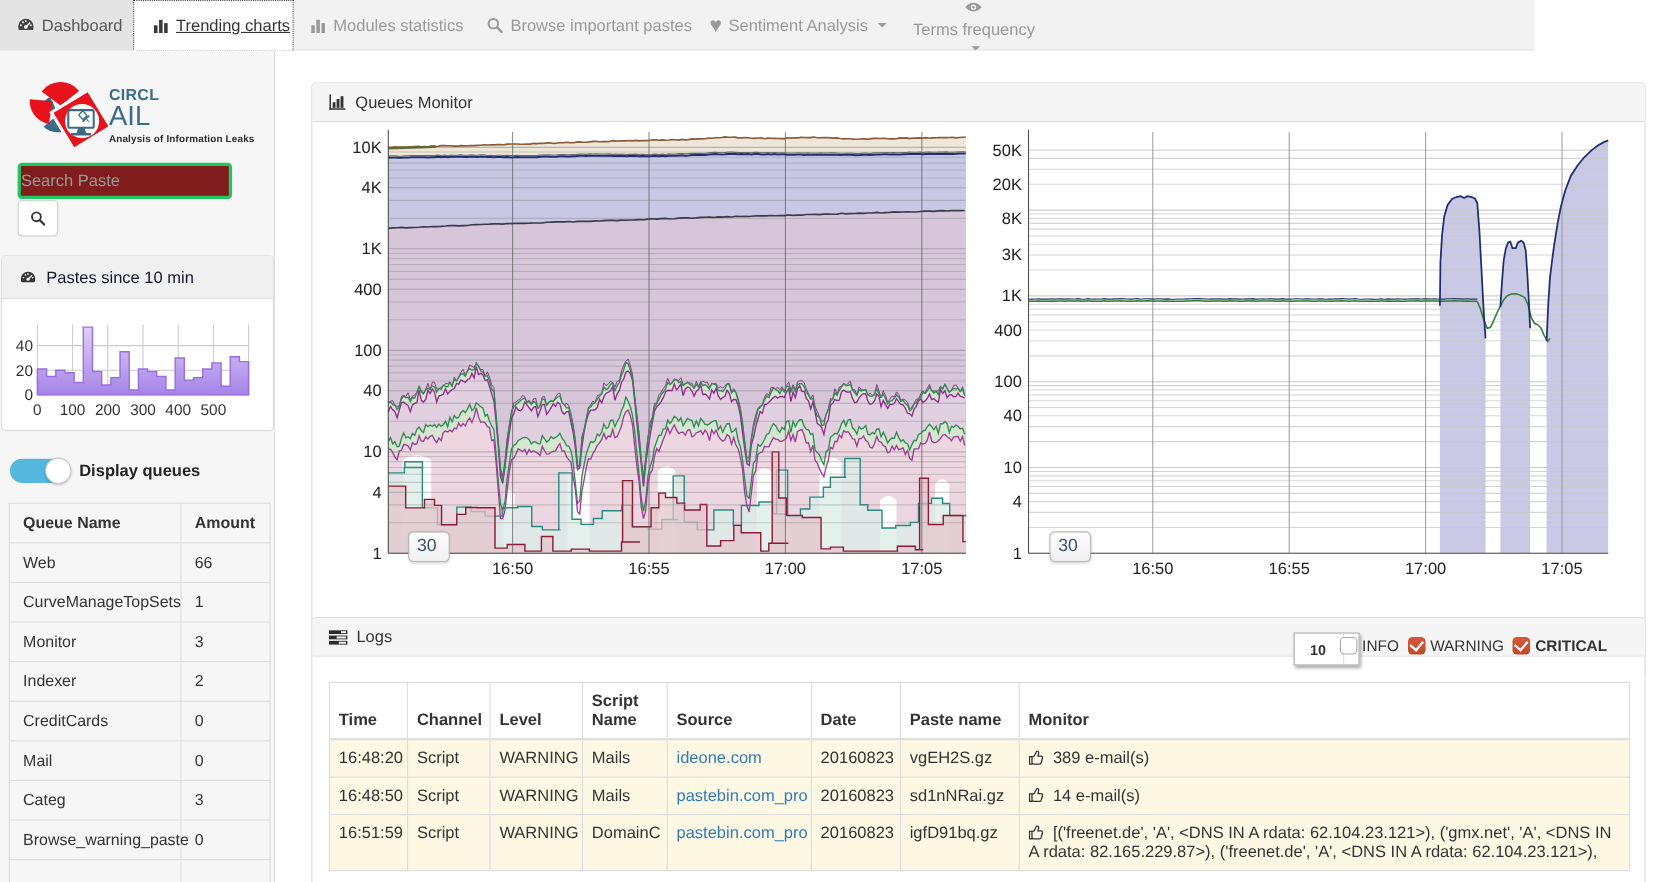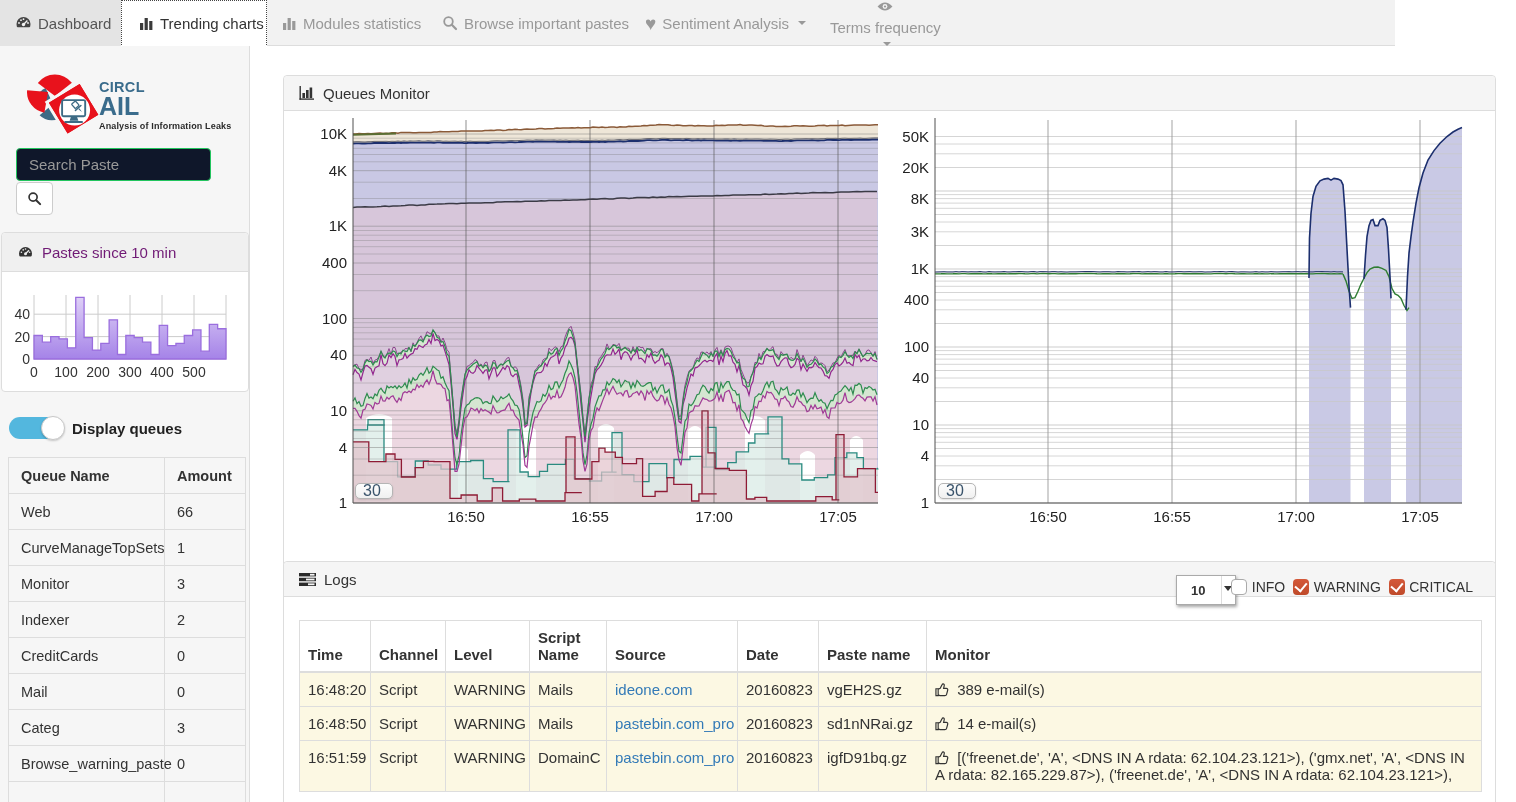--- a/index.html
+++ b/index.html
@@ -4,44 +4,44 @@
 <title>AIL - Trending charts</title>
 <style>
 * { box-sizing: border-box; margin: 0; padding: 0; }
 html,body { width:1516px; height:802px; overflow:hidden; background:#fff;
   font-family:"Liberation Sans", sans-serif; font-size:14px; color:#333; position:relative; }
 #navbar { position:absolute; left:0; top:0; width:1395px; height:46px; background:#f2f2f2;
   border-bottom:1px solid #ddd; }
 .navitem { position:absolute; top:0; height:46px; display:flex; align-items:center; gap:6px;
   font-size:15px; color:#999; white-space:nowrap; padding:0 15px; }
 #nav-dash { left:0; background:#e4e4e4; color:#555; }
-#nav-trend { left:121px; width:146px; background:#fff; border:1px dotted #444; color:#333; height:47px; padding:0 0 0 17px; }
+#nav-trend { left:121px; width:146px; background:#fff; border:1px dotted #444; color:#333; height:47px; padding:0 0 0 17px;text-decoration:underline; }
 #nav-mod { left:267px; }
 #nav-browse { left:427px; }
 #nav-sent { left:630px; }
 #nav-terms { left:815px;flex-direction:column; }
 .caret { display:inline-block; width:0; height:0; border-left:4px solid transparent;
   border-right:4px solid transparent; border-top:4px solid #999; margin-left:3px; }
 #sidebar { position:absolute; left:0; top:46px; width:250px; height:756px; background:#f6f6f6;
   border-right:1px solid #ddd; }
 #main { position:absolute; left:250px; top:46px; width:1266px; height:756px; background:#fff; }
 
 #logotext { position:absolute; left:99px; top:35px; white-space:nowrap; }
 #logotext .circl { font-size:14.5px; font-weight:bold; color:#3a6c8c; letter-spacing:0.3px; line-height:13px; }
-#logotext .ail { font-size:25px; font-weight:bold; color:#3a6c8c; line-height:21px; margin-top:2px; }
+#logotext .ail { font-size:25px; font-weight:normal; color:#3a6c8c; line-height:21px; margin-top:2px; }
 #logotext .sub { font-size:9px; font-weight:bold; color:#2b2b2b; letter-spacing:0.15px; margin-top:4px;}
-#searchbox { position:absolute; left:16px; top:102px; width:195px; height:33px; border:1px solid #22c55e;
-  border-radius:4px; background:#0f172a; color:#999; font-size:15px; padding-left:12px; display:flex; align-items:center;}
+#searchbox { position:absolute; left:16px; top:102px; width:195px; height:33px; border:3px solid #22c55e;
+  border-radius:4px; background:#7f1d1d; color:#999; font-size:15px; display:flex; align-items:center;}
 #searchbtn { position:absolute; left:16px; top:136px; width:37px; height:33px; border:1px solid #ccc;
   border-radius:4px; background:#fff; display:flex; align-items:center; justify-content:center; }
 
 #pastespanel { position:absolute; left:1px; top:186px; width:248px; border:1px solid #ddd; border-radius:4px;
   background:#fff; height:160px;}
 #pastespanel .phead { height:39px; background:#f0f0f0; border-bottom:1px solid #ddd; border-radius:4px 4px 0 0;
-  display:flex; align-items:center; gap:8px; padding-left:15px; font-size:15px; color:#701a75; }
+  display:flex; align-items:center; gap:8px; padding-left:15px; font-size:15px; color:#0f172a; }
 
 #toggle { position:absolute; left:9px; top:371px; width:54px; height:22px; border-radius:12px; background:#53b7de;}
 #toggleknob { position:absolute; left:41px; top:370px; width:24px; height:24px; border-radius:12px;
   background:#fff; border:1px solid #c8c8c8; box-shadow:0 1px 2px rgba(0,0,0,0.2);}
 #togglelabel { position:absolute; left:72px; top:374px; font-size:15px; font-weight:bold; color:#222; }
 
 #qtable { position:absolute; left:8px; top:411px; width:238px; border-collapse:collapse; font-size:14.5px; table-layout:fixed; }
 #qtable th, #qtable td { border:1px solid #ddd; padding:8px 8px 8px 12px; text-align:left; font-weight:normal; height:36px;}
 #qtable th { font-weight:bold; }
 #qtable .amt { width:81px; }
@@ -57,32 +57,32 @@
 #logsel .num { position:absolute; left:14px; top:7px; }
 #logsel .arr { position:absolute; right:3px; top:10px; width:0; height:0; border-left:4px solid transparent;
   border-right:4px solid transparent; border-top:5px solid #333; }
 #logsel .sep { position:absolute; right:13px; top:0; width:1px; height:28px; background:#ddd; }
 .cb { display:inline-block; width:16px; height:16px; border-radius:4px; vertical-align:-3px; margin-right:4.5px;}
 .cb.off { background:#fff; border:1px solid #aaa; }
 .cb.on { background:linear-gradient(#d4593a,#bf4a2a); position:relative; }
 .cb.on::after { content:""; position:absolute; left:4px; top:1px; width:5.5px; height:9px;
   border:solid #fff; border-width:0 2.5px 2.5px 0; transform:rotate(40deg); }
 #logchecks { position:absolute; right:18px; top:17px; font-size:14px; color:#333; white-space:nowrap; }
-#logchecks span.lbl { margin-right:4px; } #logchecks span.lbl:last-child { margin-right:4px; }
+#logchecks span.lbl { margin-right:4px; } #logchecks span.lbl:last-child { margin-right:16px;font-weight:bold; }
 
 #ltable { position:absolute; left:15px; top:58px; width:1183px; border-collapse:collapse; font-size:15px; table-layout:fixed; }
 #ltable th, #ltable td { border:1px solid #ddd; padding:8px 6px 8px 8px; text-align:left; vertical-align:top; }
 #ltable th { font-weight:bold; background:#fff; border-bottom:2px solid #ddd; vertical-align:bottom; }
 #ltable td { background:#fcf8e3; }
 #ltable a { color:#337ab7; text-decoration:none; }
 #ltable td:last-child { padding-right:6px; }
 .thumb { display:inline-block; margin-right:4px; vertical-align:-2px; }
-.num30 { width:38px; height:16px; border:1px solid #b5b5b5; border-radius:5px;
+.num30 { width:38px; height:28px; border:1px solid #b5b5b5; border-radius:5px;
   background:linear-gradient(#fdfdfd,#f0f0f0); font-size:16px; color:#39536b; display:flex; align-items:center;
-  justify-content:flex-start; padding-left:7px; box-shadow:0 1px 2px rgba(0,0,0,0.12); }
+  justify-content:flex-start; padding-left:7px; box-shadow:0 1px 2px rgba(0,0,0,0.12);margin-left:16px; }
 </style>
 </head>
 <body>
 <div id="navbar">
   <div class="navitem" id="nav-dash"><svg width="17" height="17" viewBox="0 0 17 17">
         <path d="M8.5 2 A7 7 0 0 1 15.5 9 L15.2 11.5 A1 1 0 0 1 14.2 12.3 L2.8 12.3 A1 1 0 0 1 1.8 11.5 L1.5 9 A7 7 0 0 1 8.5 2 Z" fill="#444"></path>
         <circle cx="8.5" cy="9.5" r="1.7" fill="#f2f2f2"></circle>
         <path d="M8.5 9.5 L12.4 5.6" stroke="#f2f2f2" stroke-width="1.4"></path>
         <circle cx="4" cy="8" r="0.9" fill="#f2f2f2"></circle>
         <circle cx="6" cy="5.2" r="0.9" fill="#f2f2f2"></circle>

